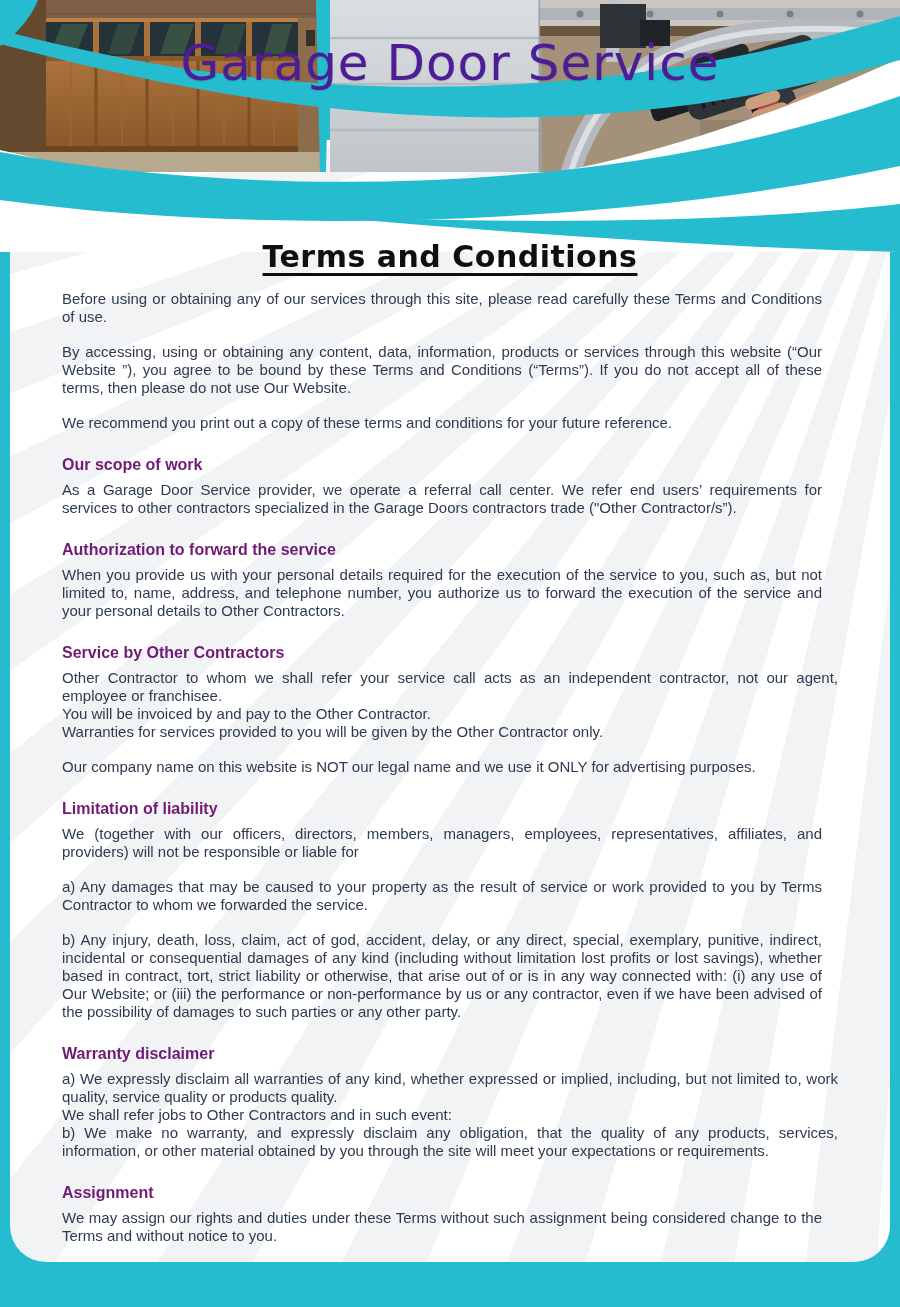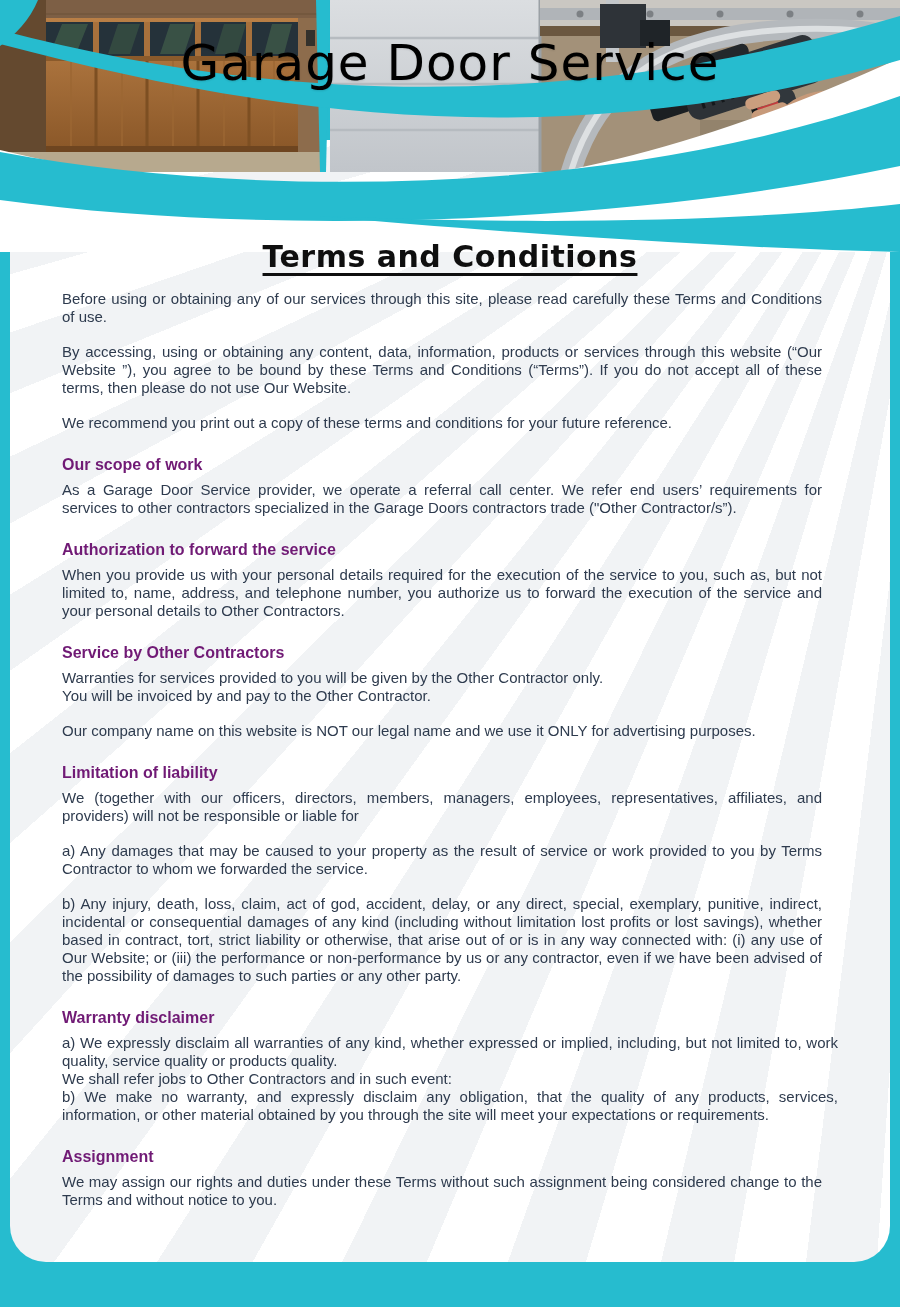--- a/index.html
+++ b/index.html
@@ -16,21 +16,21 @@
       #ffffff 0deg 3.2deg,#f1f3f5 3.2deg 6.4deg);
   }
   .side-strip{position:absolute;top:250px;bottom:0;width:10px;background:#26bccf;}
   .side-strip.left{left:0;} .side-strip.right{right:0;}
   .footer-band{position:absolute;left:0;right:0;bottom:0;height:45px;background:#26bccf;}
   .header{position:absolute;top:0;left:0;width:900px;height:252px;}
   .header svg{display:block;}
   .banner-title{
     position:absolute;top:34px;left:0;width:900px;text-align:center;
     font-family:"DejaVu Sans",sans-serif;font-size:50px;font-weight:400;
-    letter-spacing:1px;color:#000000;
+    letter-spacing:1px;color:#4c1d95;
     text-shadow:0 1px 2px rgba(0,0,0,.12);
   }
   .content{
     position:absolute;top:246px;left:62px;width:776px;
     color:#2e3b4e;font-size:15px;line-height:18px;
   }
   .doc-title{
     text-align:center;color:#0f0f0f;
     font-family:"DejaVu Sans",sans-serif;font-size:30px;font-weight:700;
     letter-spacing:.5px;margin:2px 0 24px 0;
@@ -152,22 +152,23 @@
     <div>
         <div class="para">Before using or obtaining any of our services through this site, please read carefully these Terms and Conditions of use.</div>
         <div class="para">By accessing, using or obtaining any content, data, information, products or services through this website (“Our Website ”), you agree to be bound by these Terms and Conditions (“Terms”). If you do not accept all of these terms, then please do not use Our Website.</div>
         <div class="para">We recommend you print out a copy of these terms and conditions for your future reference.</div>
         <div class="sec-heading">Our scope of work</div>
         <div class="para">As a Garage Door Service provider, we operate a referral call center. We refer end users’ requirements for services to other contractors specialized in the Garage Doors contractors trade ("Other Contractor/s”).</div>
         <div class="sec-heading">Authorization to forward the service</div>
         <div class="para">When you provide us with your personal details required for the execution of the service to you, such as, but not limited to, name, address, and telephone number, you authorize us to forward the execution of the service and your personal details to Other Contractors.</div>
         <div class="sec-heading">Service by Other Contractors</div>
         <div class="pgroup">
+          <div class="pline">Other Contractor to whom we shall refer your service call acts as an independent contractor, not our agent, employee or franchisee.</div>
+          <div class="pline">You will be invoiced by and pay to the Other Contractor.</div>
           <div class="pline">Warranties for services provided to you will be given by the Other Contractor only.</div>
-          <div class="pline">You will be invoiced by and pay to the Other Contractor.</div>
         </div>
         <div class="para">Our company name on this website is NOT our legal name and we use it ONLY for advertising purposes.</div>
         <div class="sec-heading">Limitation of liability</div>
         <div class="para">We (together with our officers, directors, members, managers, employees, representatives, affiliates, and providers) will not be responsible or liable for</div>
         <div class="para">a) Any damages that may be caused to your property as the result of service or work provided to you by Terms Contractor to whom we forwarded the service.</div>
         <div class="para">b) Any injury, death, loss, claim, act of god, accident, delay, or any direct, special, exemplary, punitive, indirect, incidental or consequential damages of any kind (including without limitation lost profits or lost savings), whether based in contract, tort, strict liability or otherwise, that arise out of or is in any way connected with: (i) any use of Our Website; or (iii) the performance or non-performance by us or any contractor, even if we have been advised of the possibility of damages to such parties or any other party.</div>
         <div class="sec-heading">Warranty disclaimer</div>
         <div class="pgroup">
           <div class="pline">a) We expressly disclaim all warranties of any kind, whether expressed or implied, including, but not limited to, work quality, service quality or products quality.</div>
           <div class="pline">We shall refer jobs to Other Contractors and in such event:</div>

